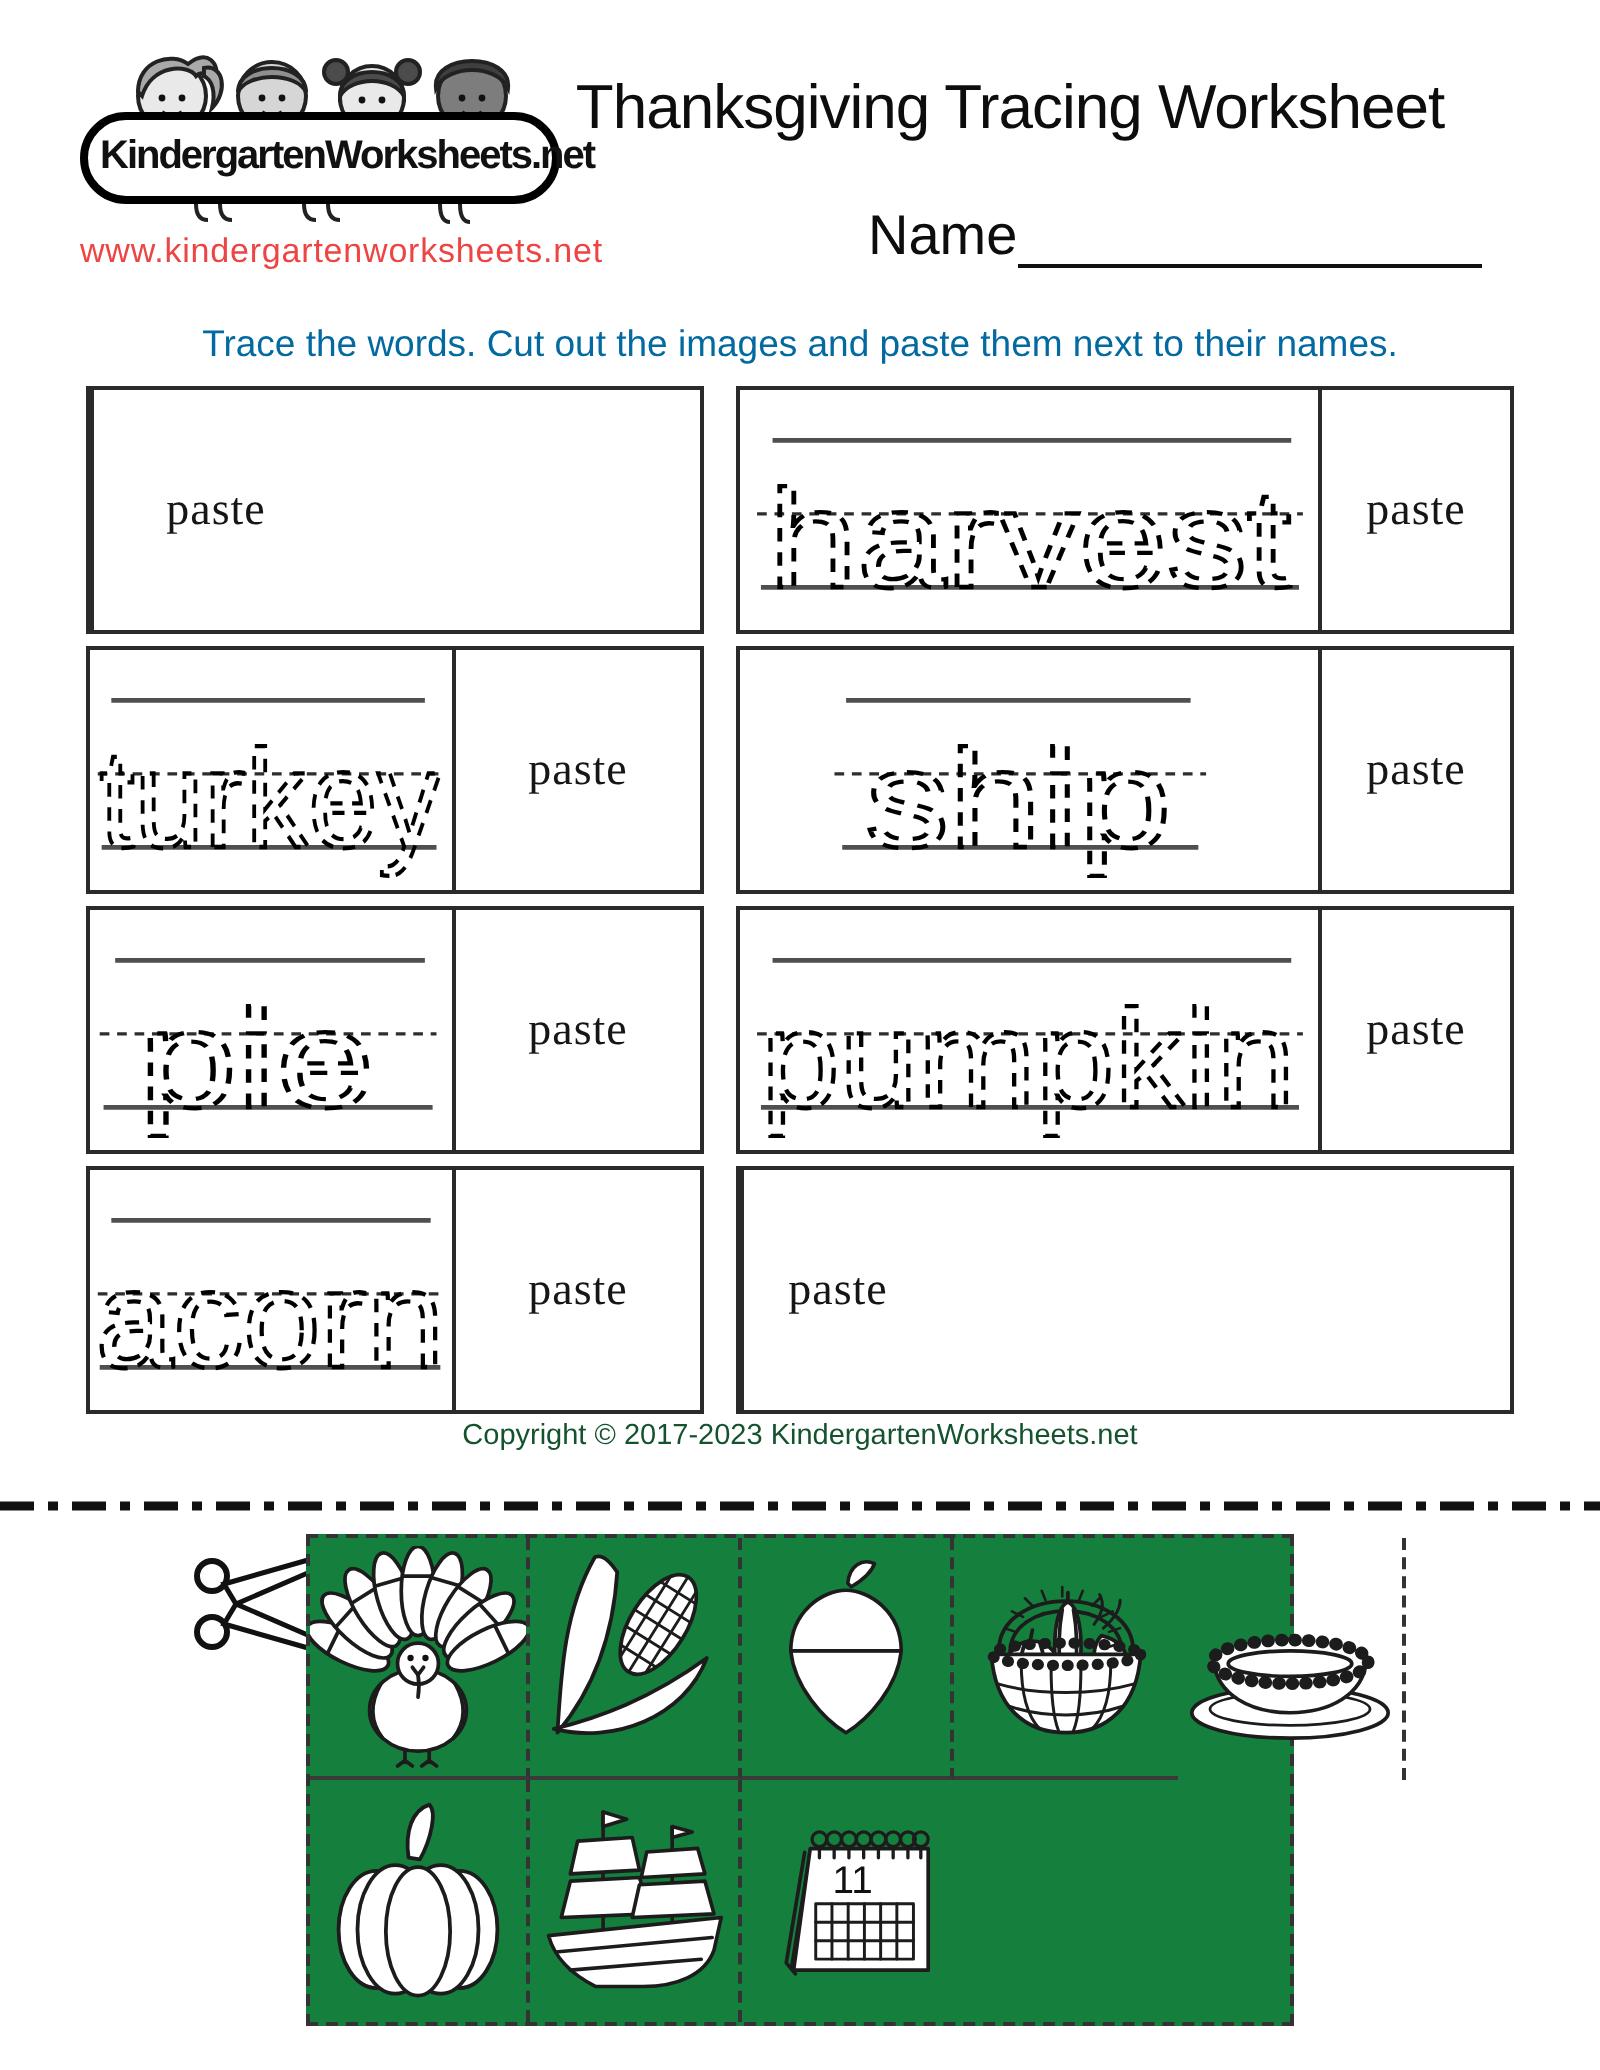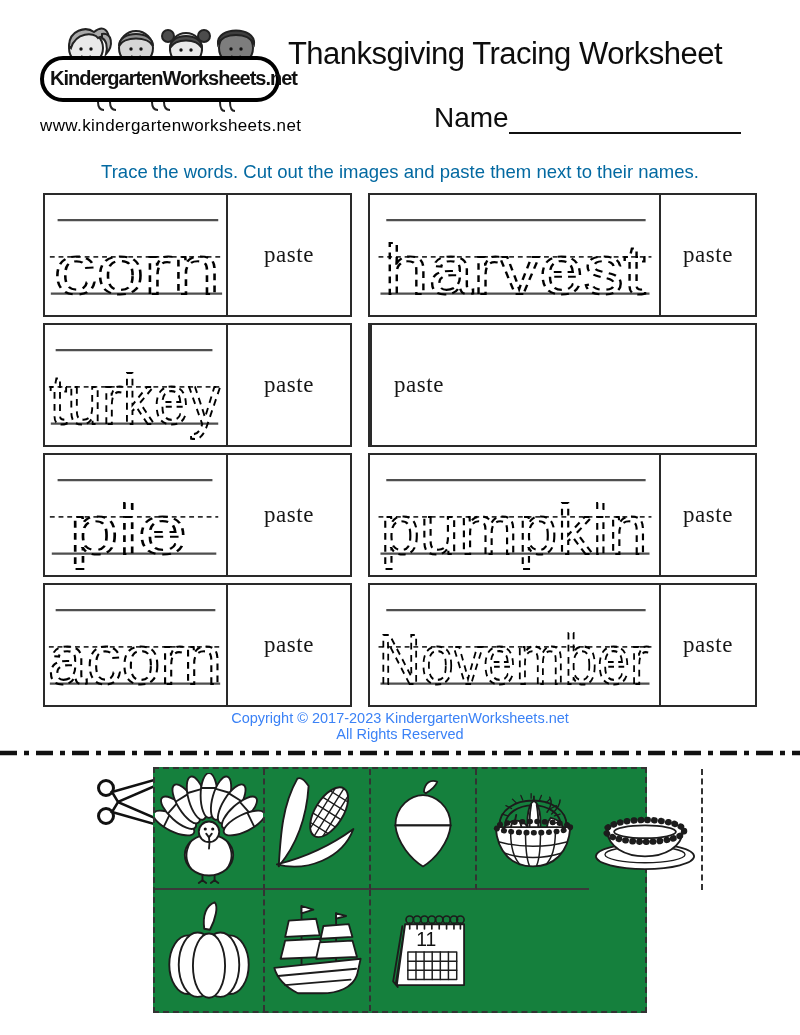--- a/index.html
+++ b/index.html
@@ -7,21 +7,21 @@
         font-family:"Liberation Sans",sans-serif;color:#111;padding-left:36px;}
 
   
   .logo{position:absolute;left:40px;top:18px;width:240px;}
   .logo-kids{display:block;margin-left:18px;}
   .logo-banner{position:relative;margin-top:-14px;border:4px solid #000;border-radius:26px;
                background:#fff;padding:7px 6px 8px;text-align:center;white-space:nowrap;}
   .logo-banner .p1{font-weight:600;font-size:20px;letter-spacing:-1px;}
   .logo-banner .p2{font-weight:800;font-size:20px;letter-spacing:-1px;}
   .logo-feet{display:block;margin:0 auto;}
-  .logo-url{margin-top:2px;font-size:17px;color:#000000;letter-spacing:.4px;text-align:center;}
+  .logo-url{margin-top:2px;font-size:17px;color:#ef4444;letter-spacing:.4px;text-align:center;}
 
   .title{position:absolute;left:270px;top:36px;width:470px;text-align:center;
          font-size:31px;font-weight:400;letter-spacing:-.5px;color:#0d0d0d;}
   .name-row{position:absolute;left:434px;top:102px;font-size:28px;color:#0d0d0d;text-align:right;}
   .name-line{display:inline-block;width:232px;border-bottom:2.5px solid #111;height:28px;vertical-align:bottom;}
 
   .instruction{position:absolute;left:0;top:161px;width:800px;text-align:center;
                font-size:18.5px;color:#0369a1;}
 
   
@@ -34,21 +34,21 @@
   .tbox.right .tpaste{width:94px;}
   .paste-label{font-size:23px;letter-spacing:.5px;color:#161616;}
   .tword svg{display:block;width:100%;height:100%;}
   .guide-solid{stroke:#4f4f4f;stroke-width:2.4;}
   .guide-dash{stroke:#2e2e2e;stroke-width:1.7;stroke-dasharray:5 4;}
   .trace-text{fill:none;stroke:#000;stroke-width:2.2;stroke-dasharray:7 5.5;
               font-family:"Liberation Sans",sans-serif;font-size:72px;}
 
   
   .copyright{position:absolute;left:0;top:711px;width:800px;text-align:center;
-             font-size:14.5px;line-height:1.07;color:#3b82f6;}
+             font-size:14.5px;line-height:1.07;color:#14532d;}
   .cutline{position:absolute;left:0;top:748px;width:800px;height:10px;}
   .scissors{position:absolute;left:96px;top:774px;}
   .cut-grid{position:absolute;left:153px;top:767px;width:494px;height:246px;
             display:grid;grid-template-columns:repeat(5,1fr);grid-template-rows:1fr 1fr;
             border:2px dashed #333;box-sizing:border-box;background:#15803d;}
   .cell{display:flex;align-items:center;justify-content:center;box-sizing:border-box;}
   .cell.cr{border-right:2px dashed #333;}
   .cell.rb{border-bottom:2.5px solid #3a3a3a;}
   .lineart{stroke:#1c1c1c;stroke-width:2;fill:#fff;stroke-linejoin:round;stroke-linecap:round;}
   .lineart .nf{fill:none;}
@@ -113,28 +113,20 @@
   <div class="title">Thanksgiving Tracing Worksheet</div>
   <div class="name-row">
     <span>Name</span><span class="name-line"></span>
   </div>
 
   <div class="instruction">Trace the words. Cut out the images and paste them next to their names.</div>
 
   <div class="trace-grid">
 
     <div class="tbox left">
-      <div class="tword">
-        <svg viewBox="0 0 185 124">
-          <line class="guide-solid" x1="12" y1="26" x2="178" y2="26"></line>
-          <line class="guide-dash" x1="4" y1="64" x2="182" y2="64"></line>
-          <line class="guide-solid" x1="5" y1="102" x2="182" y2="102"></line>
-          <text class="trace-text" x="8" y="102" textLength="172" lengthAdjust="spacingAndGlyphs">corn</text>
-        </svg>
-      </div>
       <div class="tpaste">
         <span class="paste-label">paste</span>
       </div>
     </div>
 
     <div class="tbox right">
       <div class="tword">
         <svg viewBox="0 0 293 124">
           <line class="guide-solid" x1="14" y1="26" x2="282" y2="26"></line>
           <line class="guide-dash" x1="6" y1="64" x2="288" y2="64"></line>
@@ -155,20 +147,28 @@
           <line class="guide-solid" x1="5" y1="102" x2="178" y2="102"></line>
           <text class="trace-text" x="4" y="102" textLength="176" lengthAdjust="spacingAndGlyphs">turkey</text>
         </svg>
       </div>
       <div class="tpaste">
         <span class="paste-label">paste</span>
       </div>
     </div>
 
     <div class="tbox right">
+      <div class="tword">
+        <svg viewBox="0 0 293 124">
+          <line class="guide-solid" x1="52" y1="26" x2="230" y2="26"></line>
+          <line class="guide-dash" x1="46" y1="64" x2="238" y2="64"></line>
+          <line class="guide-solid" x1="50" y1="102" x2="234" y2="102"></line>
+          <text class="trace-text" x="62" y="102" textLength="158" lengthAdjust="spacingAndGlyphs">ship</text>
+        </svg>
+      </div>
       <div class="tpaste">
         <span class="paste-label">paste</span>
       </div>
     </div>
 
     <div class="tbox left">
       <div class="tword">
         <svg viewBox="0 0 185 124">
           <line class="guide-solid" x1="12" y1="26" x2="172" y2="26"></line>
           <line class="guide-dash" x1="4" y1="64" x2="178" y2="64"></line>
@@ -203,37 +203,28 @@
           <line class="guide-solid" x1="4" y1="102" x2="180" y2="102"></line>
           <text class="trace-text" x="2" y="102" textLength="180" lengthAdjust="spacingAndGlyphs">acorn</text>
         </svg>
       </div>
       <div class="tpaste">
         <span class="paste-label">paste</span>
       </div>
     </div>
 
     <div class="tbox right">
-      <div class="tword">
-        <svg viewBox="0 0 293 124">
-          <line class="guide-solid" x1="14" y1="26" x2="282" y2="26"></line>
-          <line class="guide-dash" x1="6" y1="64" x2="288" y2="64"></line>
-          <line class="guide-solid" x1="8" y1="102" x2="286" y2="102"></line>
-          <text class="trace-text" x="6" y="102" textLength="280" lengthAdjust="spacingAndGlyphs">November</text>
-        </svg>
-      </div>
       <div class="tpaste">
         <span class="paste-label">paste</span>
       </div>
     </div>
   </div>
 
   <div class="copyright">
     <div>Copyright © 2017-2023 KindergartenWorksheets.net</div>
-    <div>All Rights Reserved</div>
   </div>
 
   <svg class="cutline" width="800" height="10" viewBox="0 0 800 10">
     <line x1="0" y1="5" x2="800" y2="5" stroke="#111" stroke-width="4.5" stroke-dasharray="17 7 5 7"></line>
   </svg>
   <svg class="scissors" width="62" height="56" viewBox="0 0 62 56">
     <g stroke="#111" stroke-width="3" fill="none">
       <circle cx="10" cy="14" r="7.5"></circle>
       <circle cx="10" cy="42" r="7.5"></circle>
       <path d="M16 18 L58 6 L59 12 L22 28 Z" fill="#fff" stroke-width="2.5"></path>

